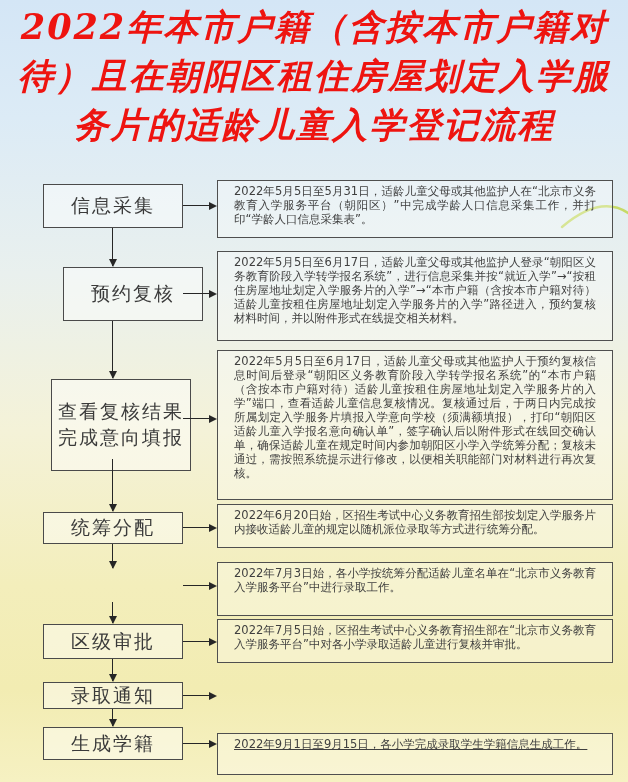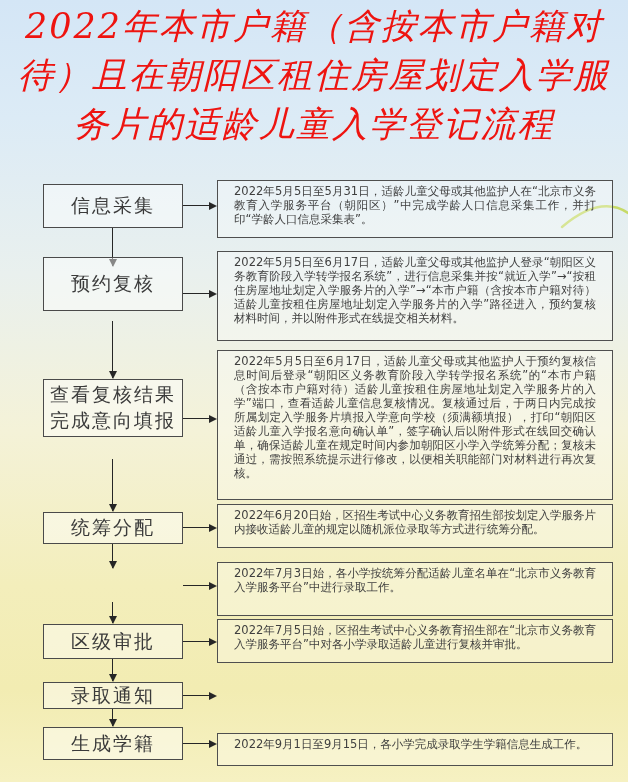--- a/index.html
+++ b/index.html
@@ -11,21 +11,21 @@
   .canvas{
     position:relative;width:628px;height:782px;
     background:linear-gradient(to bottom,
       #d4e6f6 0%, #dcebf6 15%, #e9f0ee 35%,
       #f4f2d8 55%, #f3eebb 75%, #f2ecb2 88%, #f6f1c2 100%);
   }
   .title{
     position:absolute;top:2px;left:0;right:0;
     text-align:center;
     font-family:"DejaVu Serif","Liberation Serif",serif;
-    font-weight:normal;font-style:italic;
+    font-weight:bold;font-style:italic;
     font-size:35px;line-height:1.40;letter-spacing:2px;
     color:#ee1410;
     padding:0 4px;
   }
   .stepbox{
     position:absolute;left:43px;width:140px;
     border:1px solid #4a4a4a;
     background:rgba(255,255,255,0.45);
     display:flex;align-items:center;justify-content:center;
     text-align:center;
@@ -56,27 +56,27 @@
     border-left:1px solid #262626;
   }
   .varrow::after{
     content:"";position:absolute;left:-4.5px;bottom:-1px;
     border-top:8px solid #262626;
     border-left:4px solid transparent;
     border-right:4px solid transparent;
   }
   
   .sb1{top:184px;height:44px;} .db1{top:180px;height:58px;} .ha1{top:205px;}
-  .sb2{top:257px;height:54px;} .db2{top:251px;height:90px;} .ha2{top:293px;}
-  .sb3{top:379px;height:58px;} .db3{top:350px;height:150px;} .ha3{top:418px;}
+  .sb2{top:267px;height:54px;margin-left:20px;} .db2{top:251px;height:90px;} .ha2{top:293px;}
+  .sb3{top:379px;height:92px;margin-left:8px;} .db3{top:350px;height:150px;} .ha3{top:418px;}
   .sb4{top:512px;height:32px;} .db4{top:504px;height:44px;} .ha4{top:527px;}
   .sb5{top:569px;height:33px;} .db5{top:562px;height:54px;} .ha5{top:585px;}
   .sb6{top:624px;height:35px;} .db6{top:619px;height:44px;} .ha6{top:641px;}
   .sb7{top:682px;height:27px;} .db7{top:677px;height:29px;} .ha7{top:695px;}
-  .sb8{top:727px;height:33px;} .db8{top:733px;height:33px;} .ha8{top:743px;}
+  .sb8{top:727px;height:33px;} .db8{top:733px;height:42px;text-decoration:underline;} .ha8{top:743px;}
   .va1{top:228px;height:38px;} .va2{top:321px;height:57px;}
   .va3{top:459px;height:52px;} .va4{top:544px;height:24px;}
   .va5{top:602px;height:21px;} .va6{top:659px;height:22px;}
   .va7{top:709px;height:17px;}
   .swirl{position:absolute;left:558px;top:193px;width:70px;height:48px;}
 </style>
 </head>
 <body>
 
 <div class="canvas">

